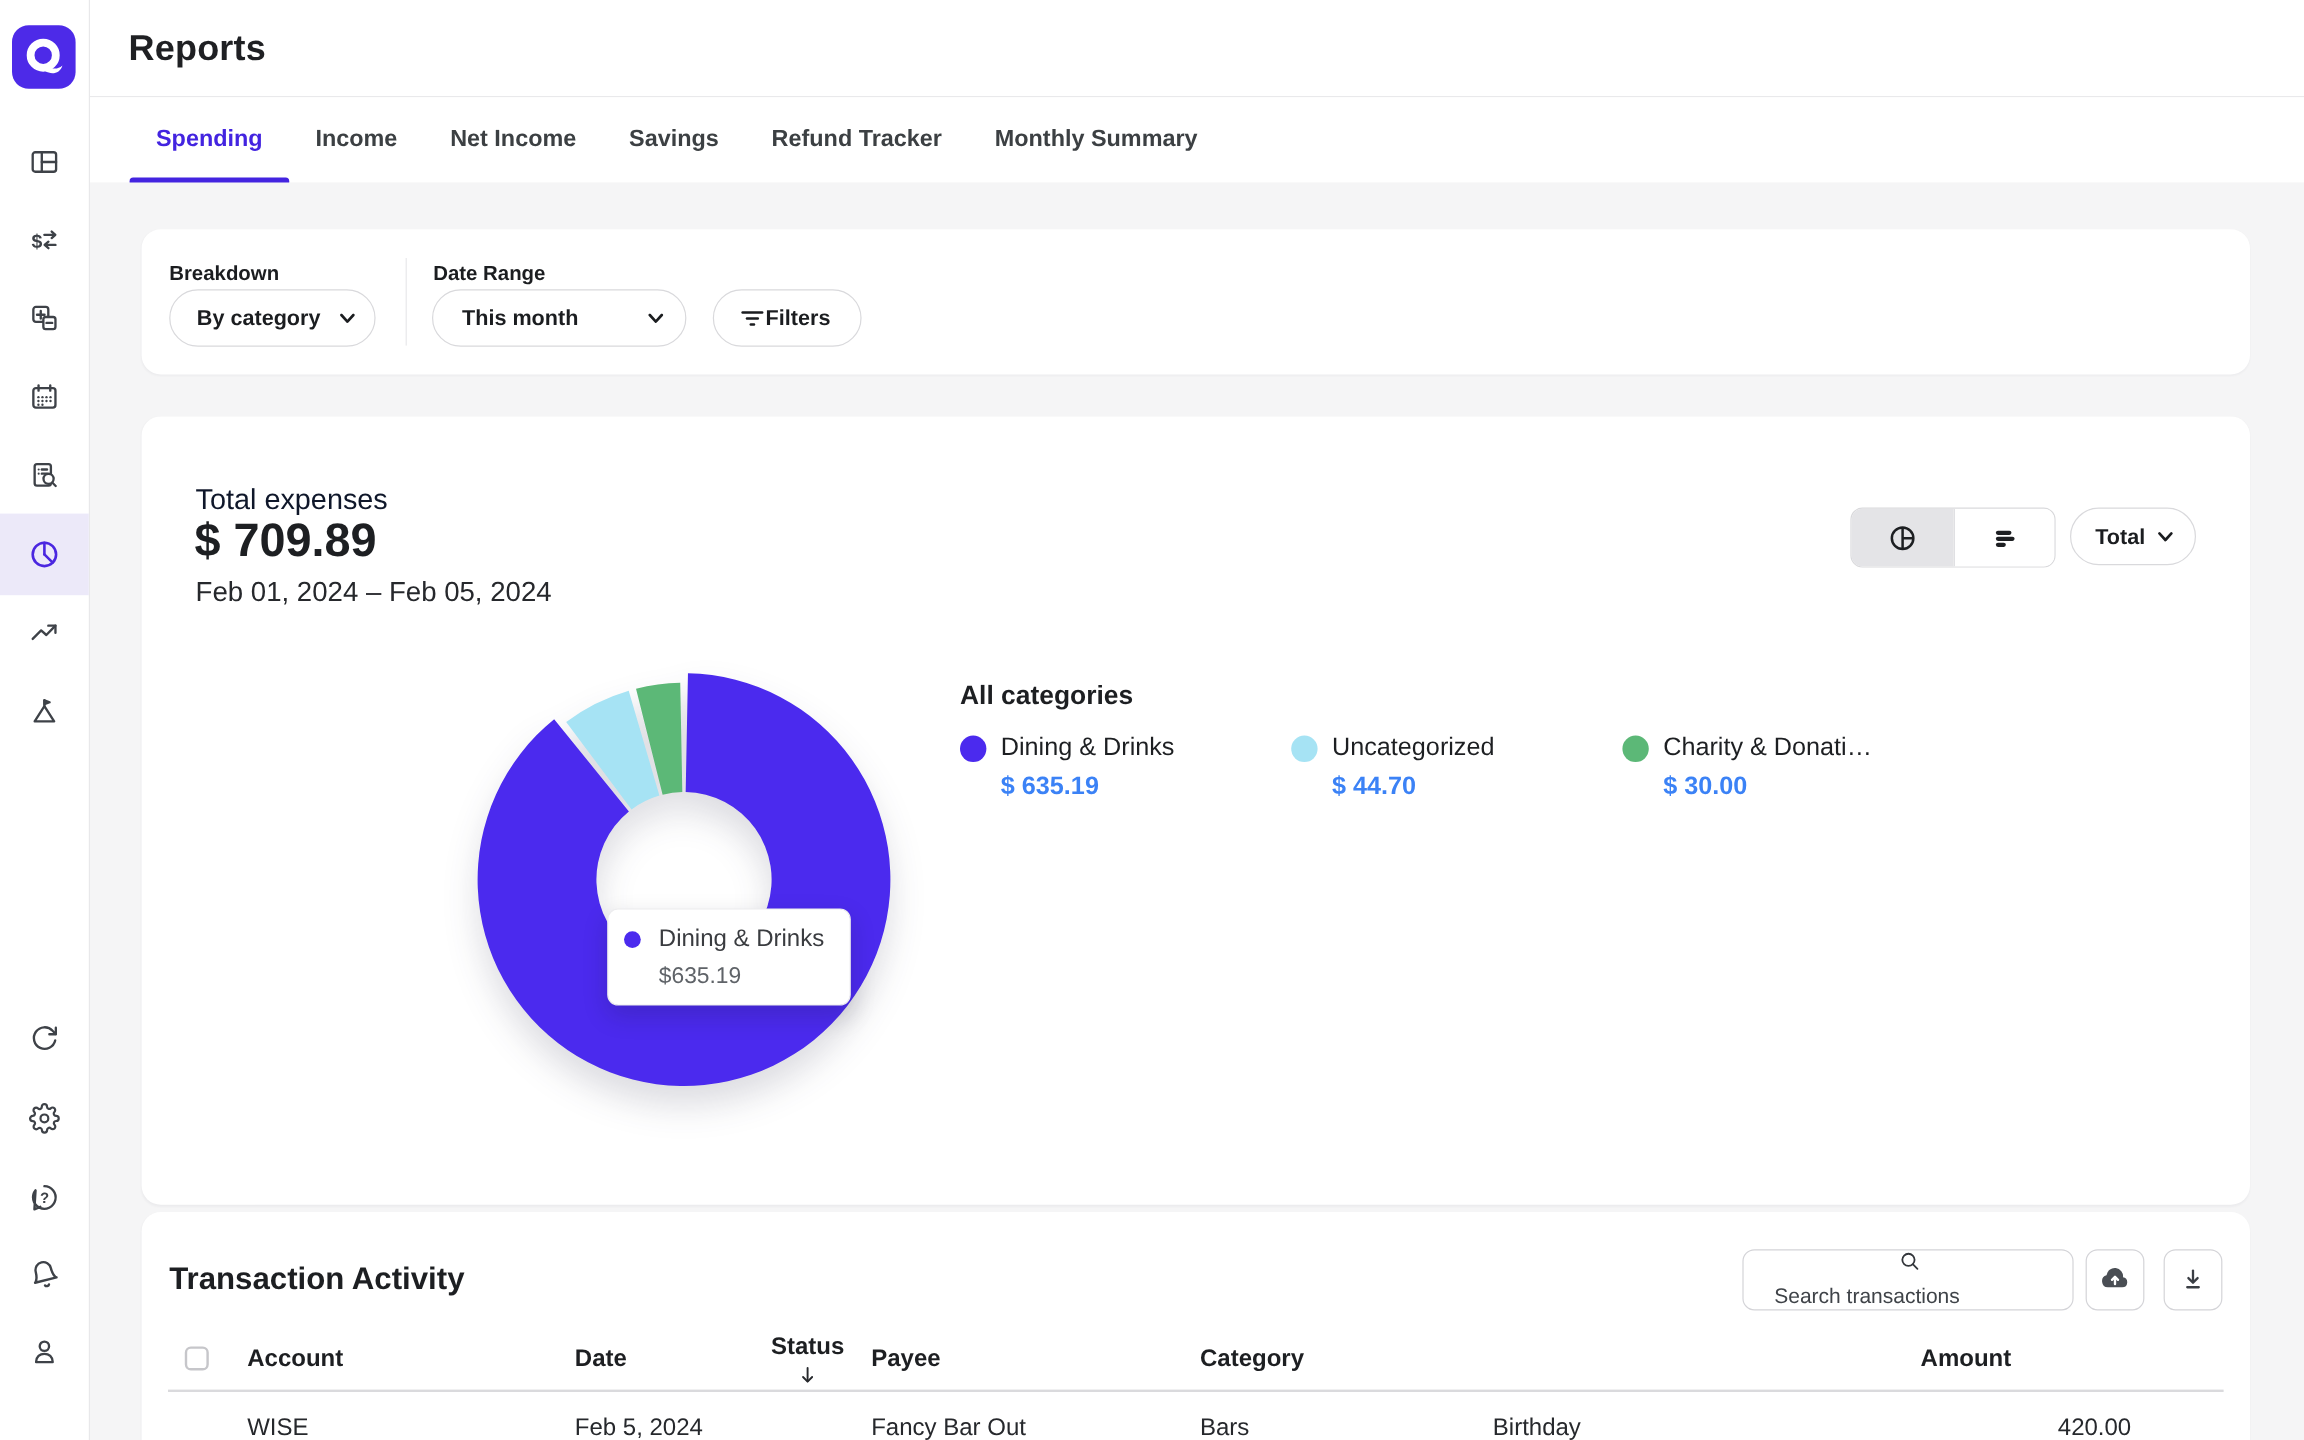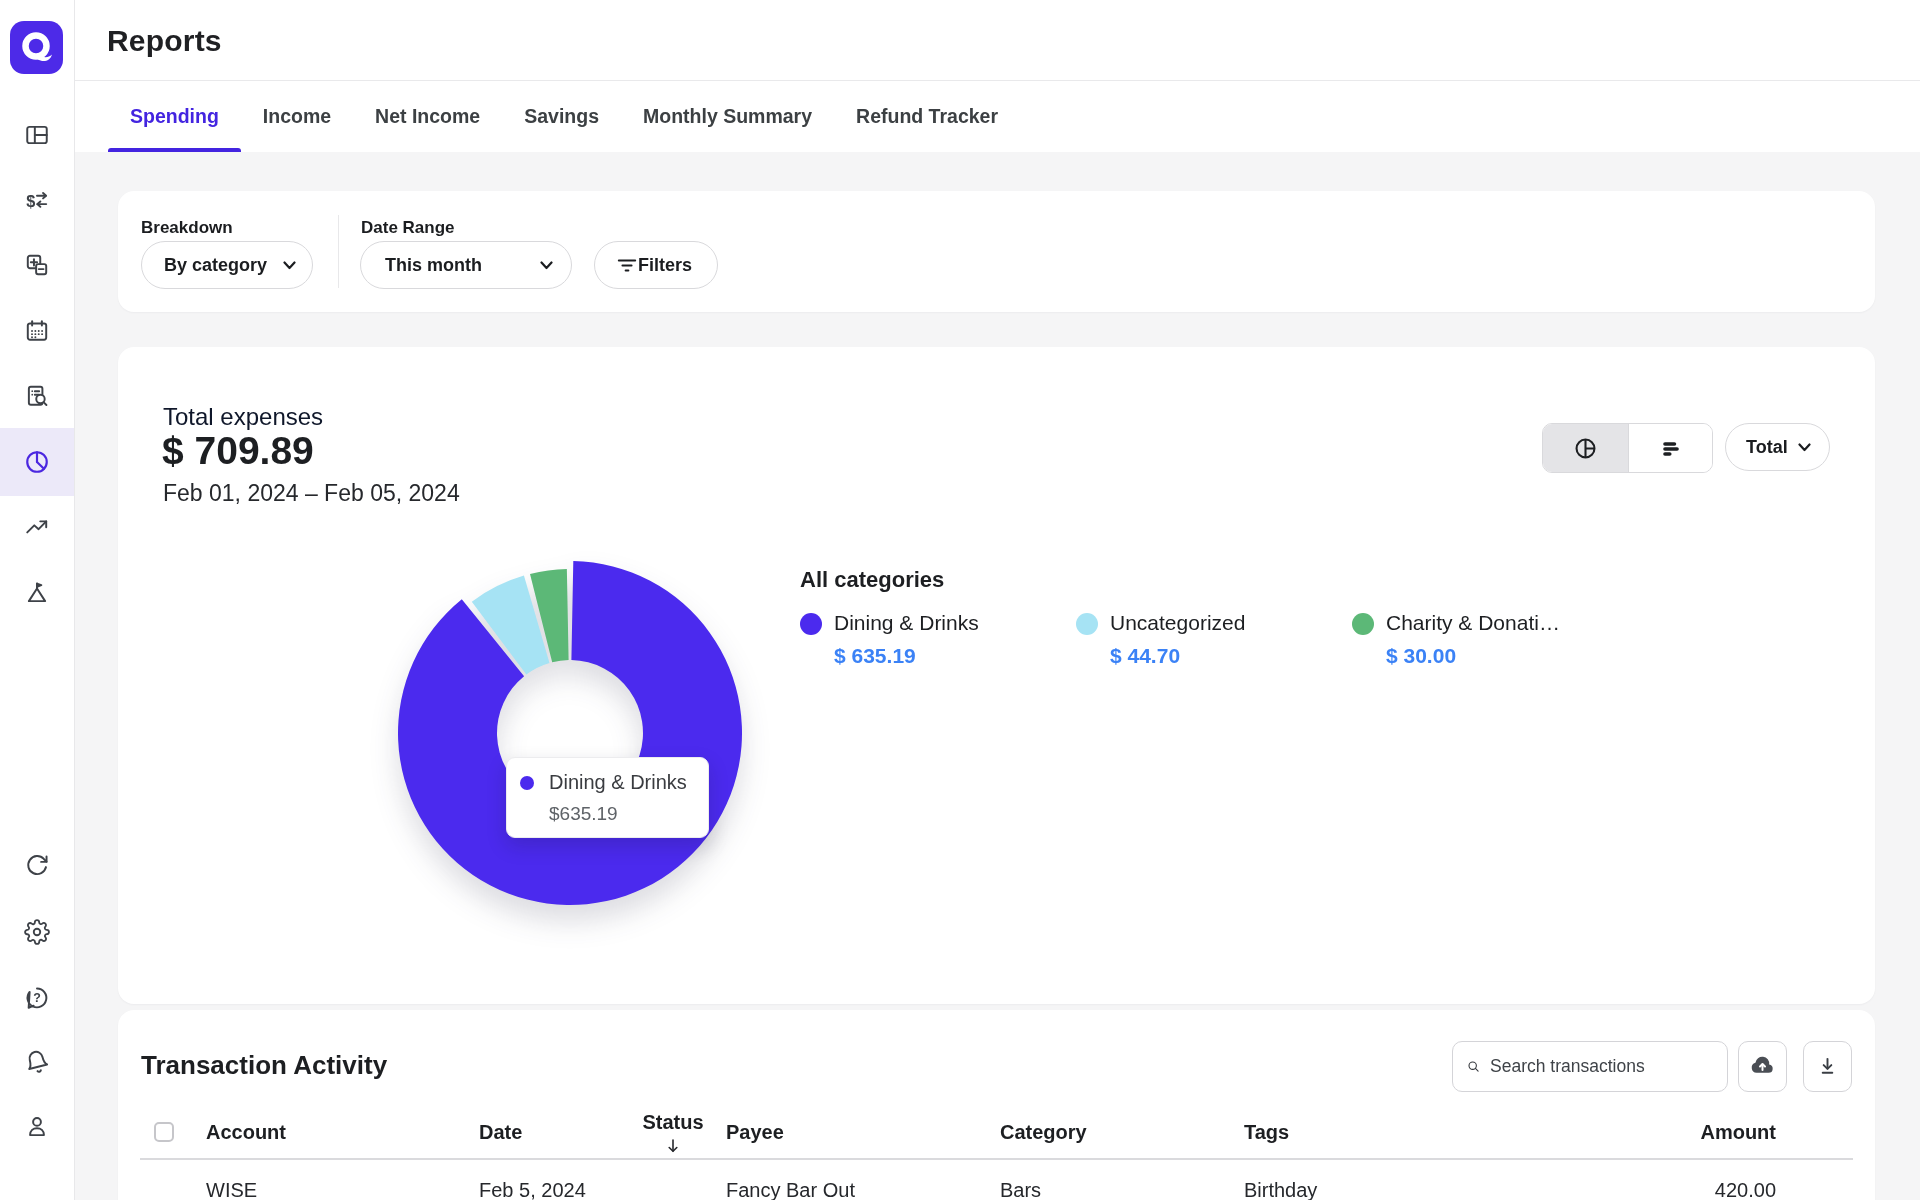--- a/index.html
+++ b/index.html
@@ -65,21 +65,21 @@
     padding:13px 16px 0 13px; z-index:3; }
   .tooltip .tt-row { display:flex; align-items:center; gap:15px; }
   .tooltip .tt-dot { width:14px; height:14px; border-radius:50%; }
   .tooltip .tt-label { font-size:20px; color:#3a3c40; white-space:nowrap; }
   .tooltip .tt-value { margin:9px 0 0 29px; font-size:19px; color:#5f6368; }
 
   
   .txn-card { top:858px; height:420px; }
   .txn-title { position:absolute; left:23px; top:40px; font-size:26px; font-weight:700; color:#1d1f22; }
   .search-box { position:absolute; left:1334px; top:31px; width:276px; height:51px; border:1px solid #d4d4d8;
-    border-radius:10px; display:flex; align-items:center; padding:0 12px 0 14px; gap:10px; background:#fff; }
+    border-radius:10px; display:flex; align-items:center; padding:0 12px 0 14px; gap:10px; background:#fff;flex-direction:column; }
   .search-box input { border:none; outline:none; flex:1; font-size:17.5px; color:#26282c;
     font-family:"Liberation Sans", sans-serif; background:transparent; }
   .search-box input::placeholder { color:#3f4348; opacity:1; }
   .icon-btn { position:absolute; top:31px; width:49px; height:51px; border:1px solid #d4d4d8; border-radius:10px;
     background:#fff; display:flex; align-items:center; justify-content:center; cursor:pointer; }
   .txn-table { position:absolute; left:22px; right:22px; top:96px; }
   .t-row { display:grid; grid-template-columns:66px 273px 141px 106px 274px 244px 432px 100px 1fr;
     align-items:center; }
   .t-head { height:54px; border-bottom:2px solid #dadadd; font-size:20px; font-weight:700; color:#1d1f22; }
   .t-body { height:60px; font-size:20px; color:#26282c; }
@@ -216,22 +216,22 @@
   <div class="main">
     <header class="topbar">
       <h1>Reports</h1>
     </header>
 
     <nav class="tabs">
       <div class="tab active">Spending</div>
       <div class="tab">Income</div>
       <div class="tab">Net Income</div>
       <div class="tab">Savings</div>
+      <div class="tab">Refund Tracker</div>
       <div class="tab">Monthly Summary</div>
-      <div class="tab">Refund Tracker</div>
     </nav>
 
     <div class="content">
 
       <section class="card filter-card">
         <div class="f-label" style="left:23px; top:27px">Breakdown</div>
         <div class="pill" style="left:23px; top:50px; width:172px; padding:0 16px 0 22px; justify-content:space-between">
           <span>By category</span>
           <svg class="chev" viewBox="0 0 13 9">
               <polyline points="1.5,1.5 6.5,7 11.5,1.5"></polyline>
@@ -353,21 +353,20 @@
             <div>Date</div>
             <div class="col-status">
               <span>Status</span>
               <svg viewBox="0 0 14 16" style="width:14px;height:16px;stroke:#26282c;stroke-width:1.6;fill:none;stroke-linecap:round;stroke-linejoin:round">
                 <line x1="7" y1="2" x2="7" y2="13"></line>
                   <polyline points="3.2,9.5 7,13.3 10.8,9.5"></polyline>
               </svg>
             </div>
             <div>Payee</div>
             <div>Category</div>
-            <div>Tags</div>
             <div class="t-right">Amount</div>
             <div></div>
           </div>
           <div class="t-row t-body">
             <div></div>
             <div>WISE</div>
             <div>Feb 5, 2024</div>
             <div></div>
             <div>Fancy Bar Out</div>
             <div>Bars</div>

